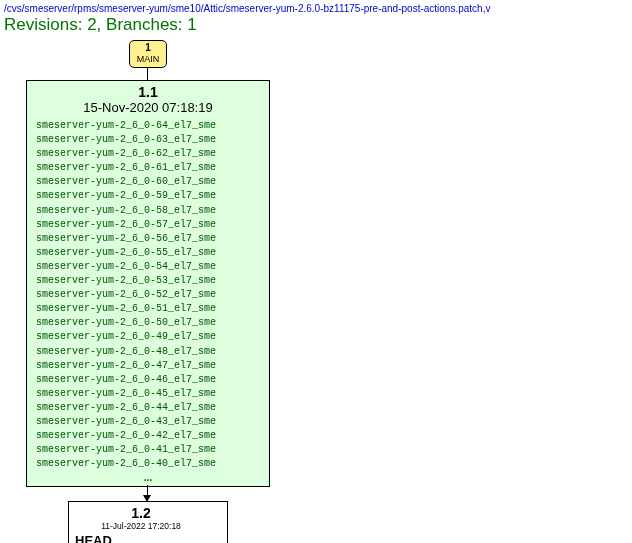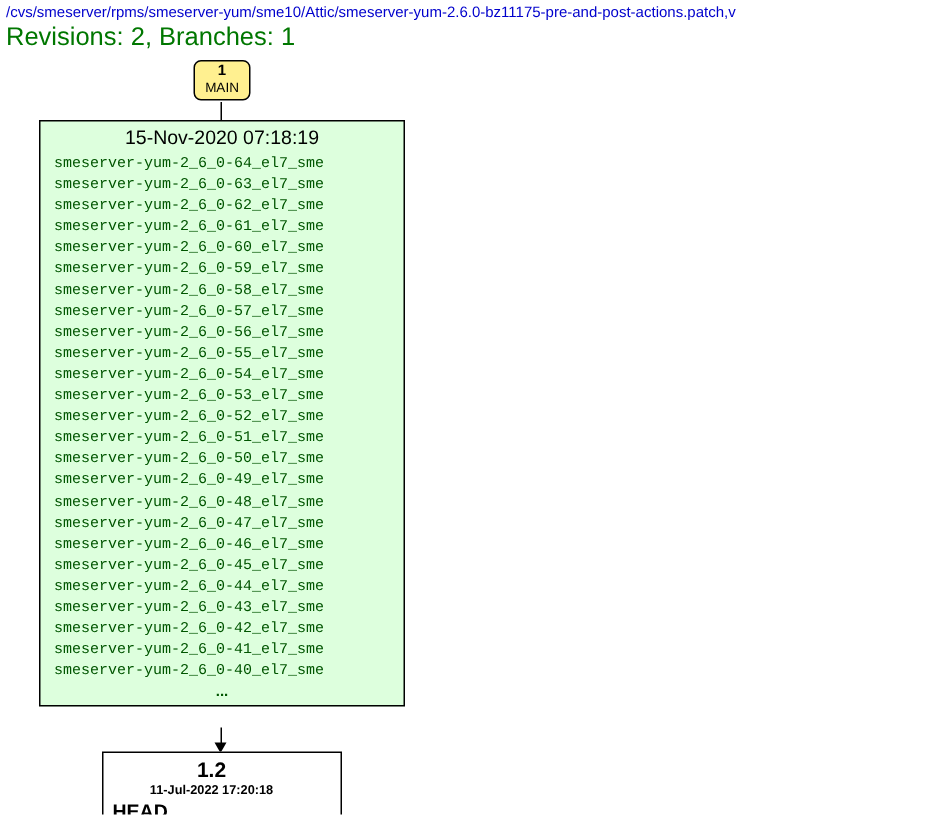--- a/index.html
+++ b/index.html
@@ -127,21 +127,21 @@
     position: absolute;
     left: 68px;
     top: 464px;
     width: 160px;
     background: #ffffff;
     border: 1px solid #000;
     box-sizing: border-box;
     padding: 3px 20px 4px 6px;
   }
   .rev12 .rev-title { font-size: 14px; }
-  .rev12 .rev-date { font-size: 8.5px; margin-bottom: 4px; font-weight: bold; }
+  .rev12 .rev-date { font-size: 8.5px; margin-bottom: 4px; }
   .head-label {
     font-family: Verdana, sans-serif;
     font-size: 13px;
     font-weight: bold;
     color: #000;
     line-height: 12px;
   }
 </style>
 </head>
 <body>
@@ -154,20 +154,21 @@
   <div class="node-main">
     <span class="node-main-box">
       <span class="num">1</span><br>
       <span>MAIN</span>
     </span>
   </div>
 
   <div class="vconn-1"></div>
 
   <div class="rev11">
+    <div class="rev-title">1.1</div>
     <div class="rev-date">15-Nov-2020 07:18:19</div>
     <div class="tag-list" id="taglist">smeserver-yum-2_6_0-64_el7_sme
 smeserver-yum-2_6_0-63_el7_sme
 smeserver-yum-2_6_0-62_el7_sme
 smeserver-yum-2_6_0-61_el7_sme
 smeserver-yum-2_6_0-60_el7_sme
 smeserver-yum-2_6_0-59_el7_sme
 smeserver-yum-2_6_0-58_el7_sme
 smeserver-yum-2_6_0-57_el7_sme
 smeserver-yum-2_6_0-56_el7_sme

